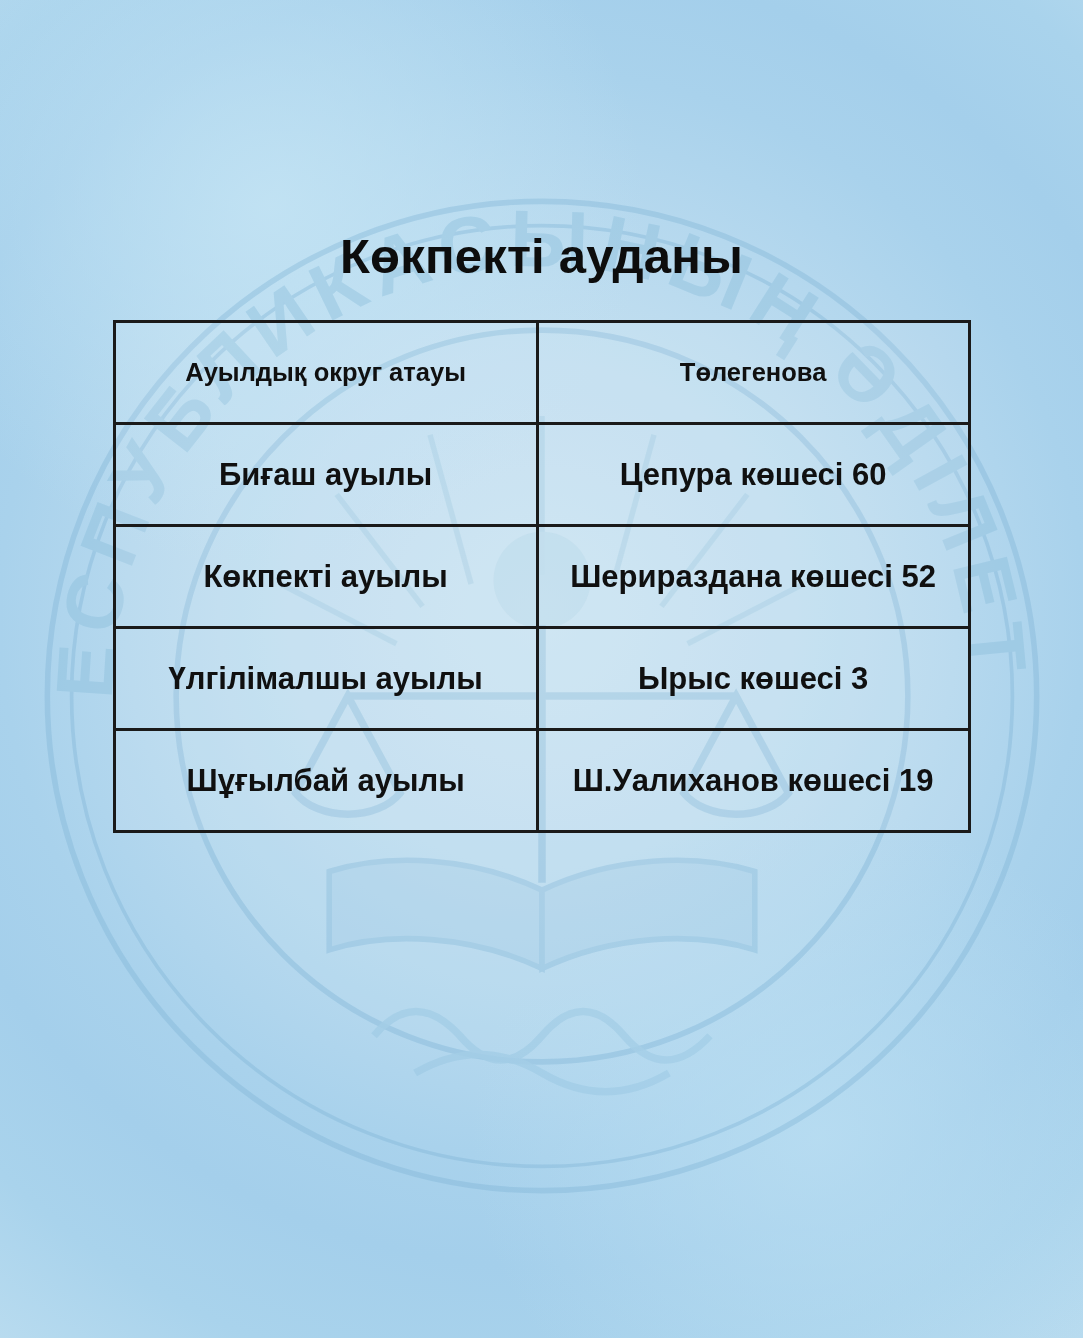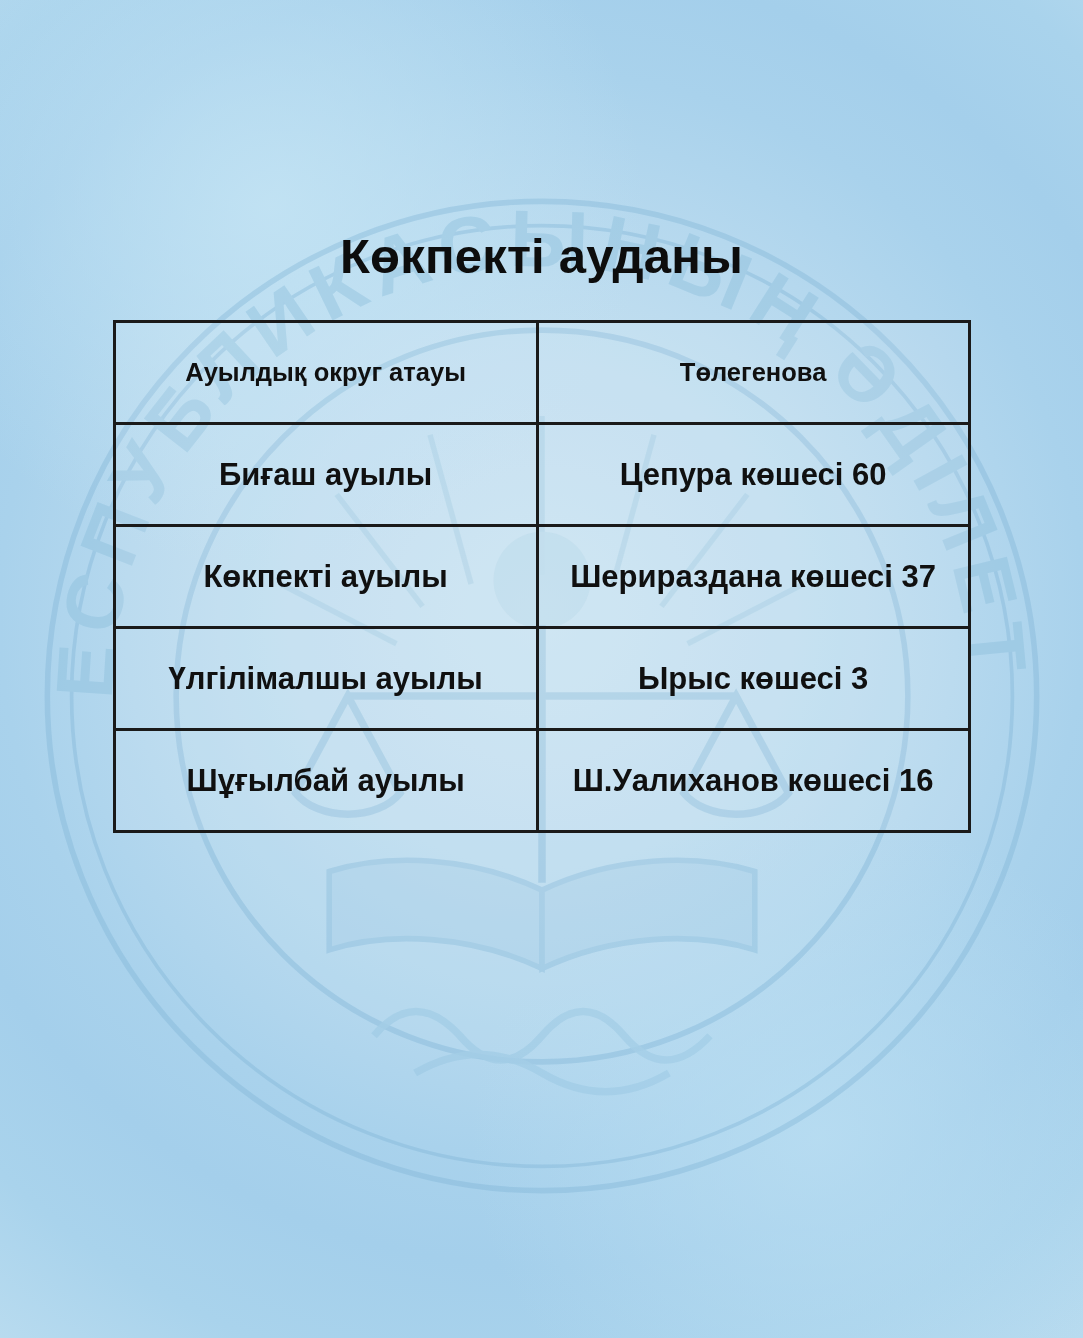--- a/index.html
+++ b/index.html
@@ -175,28 +175,28 @@
             <th>Төлегенова</th>
           </tr>
         </thead>
         <tbody>
           <tr>
             <td>Биғаш ауылы</td>
             <td>Цепура көшесі 60</td>
           </tr>
           <tr>
             <td>Көкпекті ауылы</td>
-            <td>Шерираздана көшесі 37</td>
+            <td>Шерираздана көшесі 52</td>
           </tr>
           <tr>
             <td>Үлгілімалшы ауылы</td>
             <td>Ырыс көшесі 3</td>
           </tr>
           <tr>
             <td>Шұғылбай ауылы</td>
-            <td>Ш.Уалиханов көшесі 16</td>
+            <td>Ш.Уалиханов көшесі 19</td>
           </tr>
         </tbody>
       </table>
     </div>
 
   </div>
 </div>
 
 </body></html>

